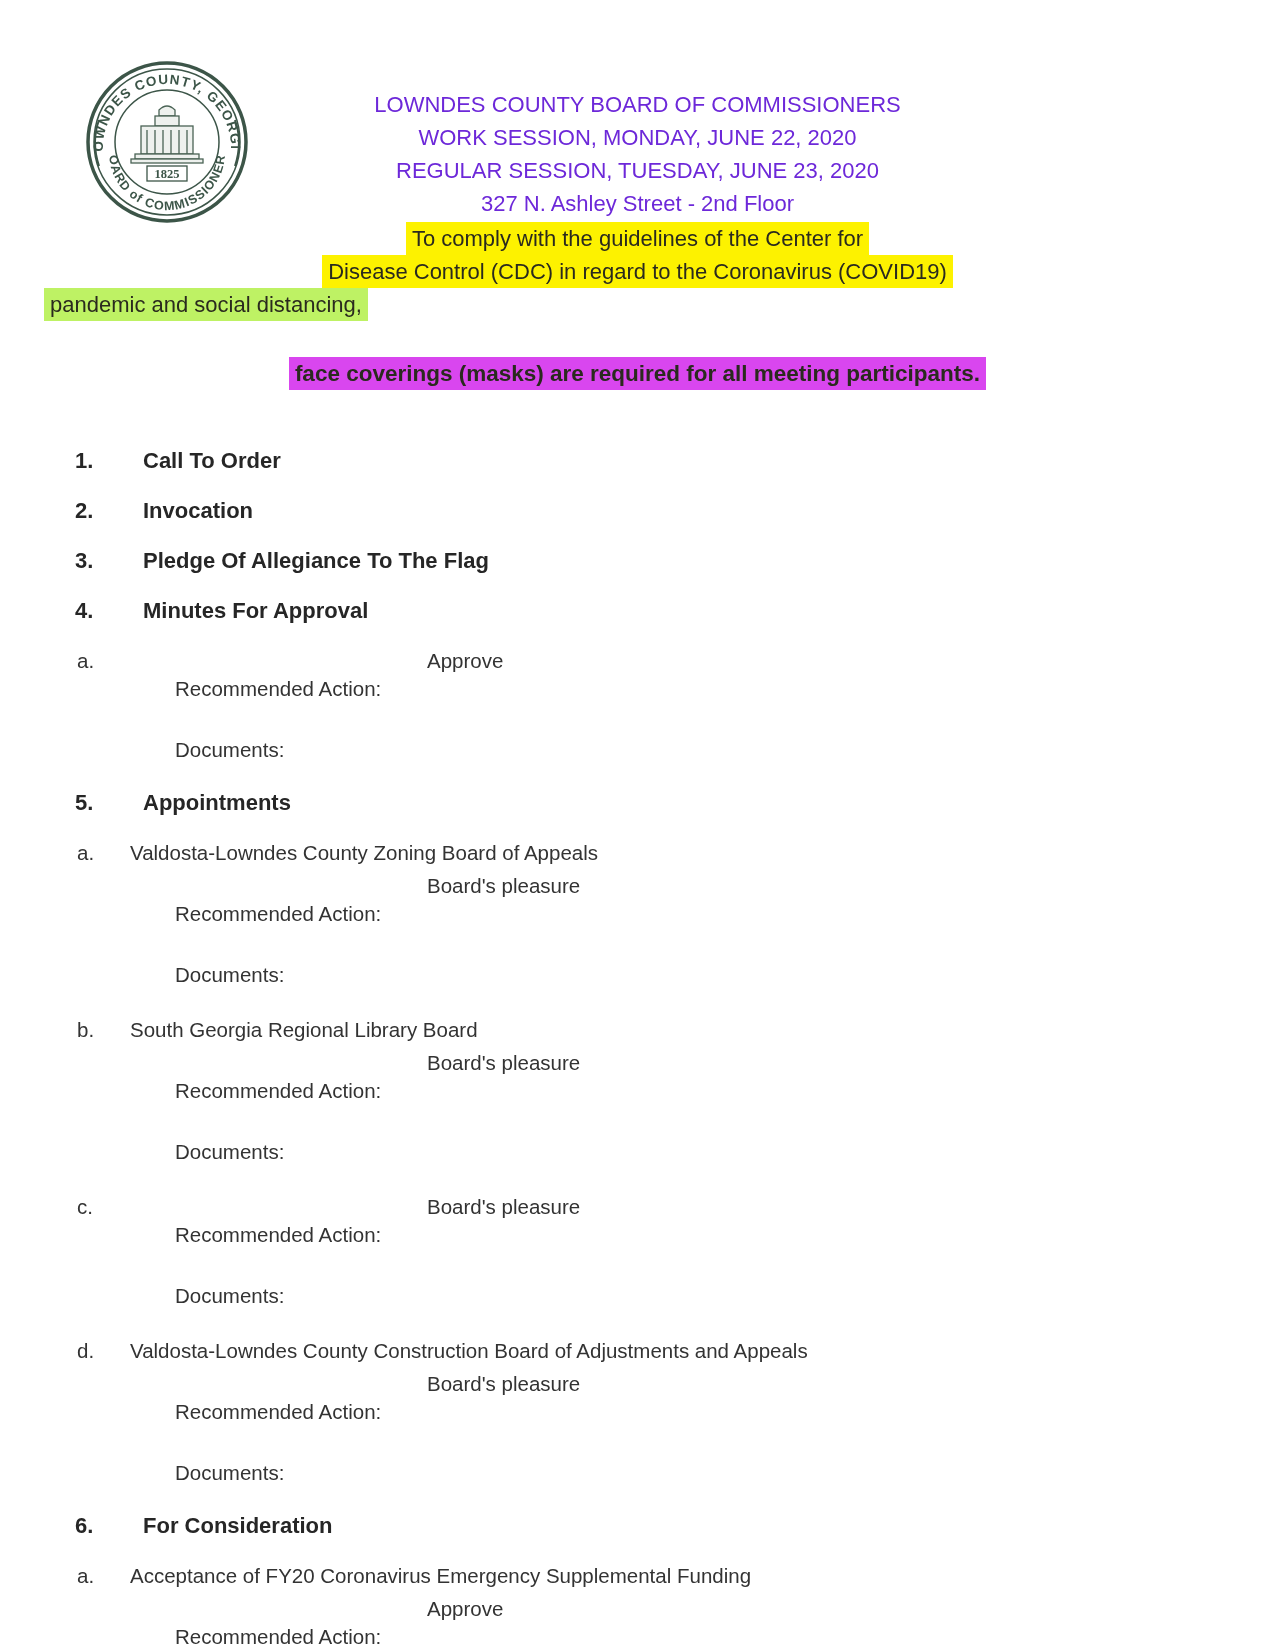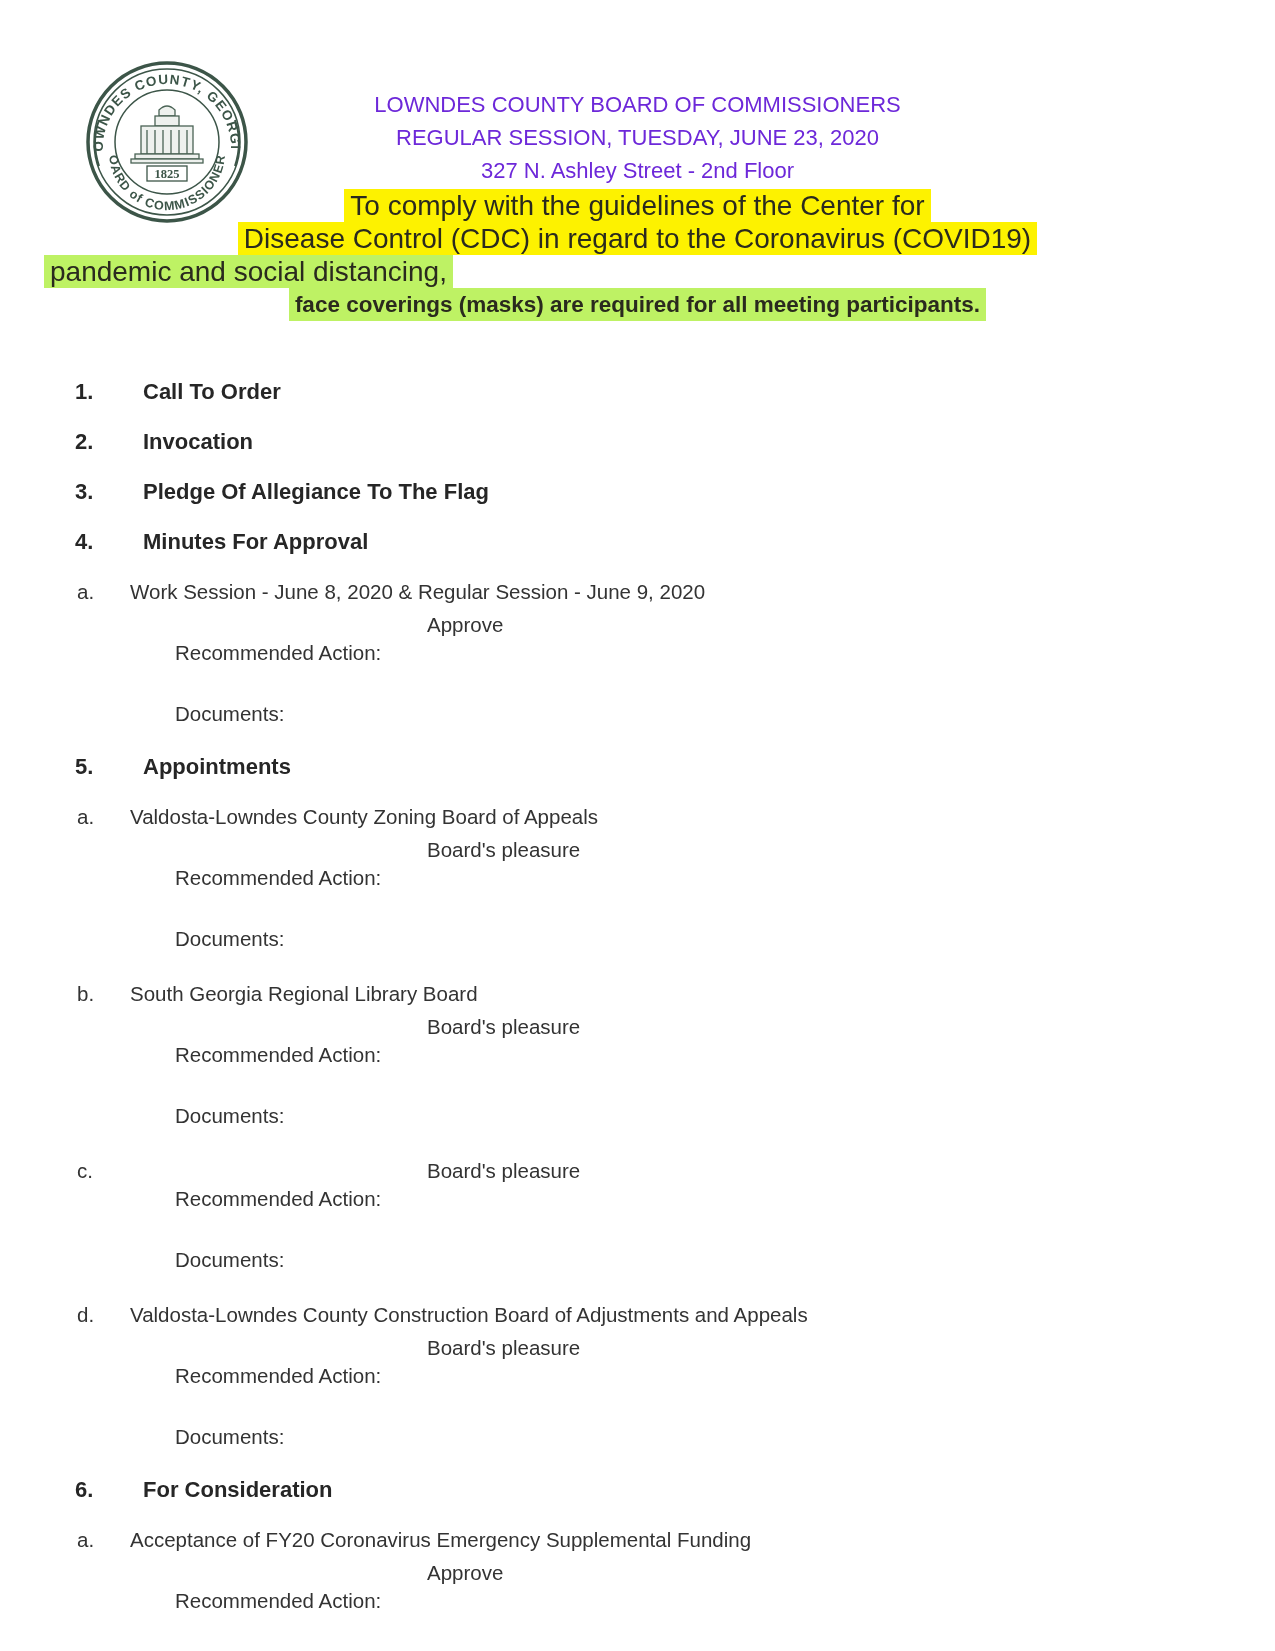--- a/index.html
+++ b/index.html
@@ -33,21 +33,21 @@
     font-size: 22px;
     line-height: 33px;
     color: #6d28d9;
   }
   .notice {
     margin-top: 2px;
   }
   .notice-line {
     display: table;
     margin: 0 auto;
-    font-size: 28px;
+    font-size: 22px;
     line-height: 31px;
     padding: 1px 6px;
     color: #2a2a1e;
   }
   .notice-line.bold { font-weight: 700; font-size: 22.5px; }
 
   
   .agenda {
     margin-top: 56px;
     padding-left: 75px;
@@ -114,28 +114,29 @@
       <rect x="62" y="106" width="40" height="15" fill="#ffffff" stroke="#3c5548" stroke-width="1.3"></rect>
       <text x="82" y="118" text-anchor="middle" font-size="12.5" font-weight="bold" fill="#3c5548" font-family="Liberation Serif, serif">1825</text>
 
       <path d="M 14,60 Q 6,82 14,106" fill="none" stroke="#3c5548" stroke-width="2"></path>
       <path d="M 150,60 Q 158,82 150,106" fill="none" stroke="#3c5548" stroke-width="2"></path>
     </svg>
   </div>
 
   <div class="header-text">
     <div class="title-line">LOWNDES COUNTY BOARD OF COMMISSIONERS</div>
+    <div class="title-line">WORK SESSION, MONDAY, JUNE 22, 2020</div>
     <div class="title-line">REGULAR SESSION, TUESDAY, JUNE 23, 2020</div>
     <div class="title-line">327 N. Ashley Street - 2nd Floor</div>
 
     <div class="notice">
       <div class="notice-line" style="background: rgb(253, 242, 0);">To comply with the guidelines of the Center for</div>
       <div class="notice-line" style="background: rgb(253, 242, 0);">Disease Control (CDC) in regard to the Coronavirus (COVID19)</div>
       <div class="notice-line" style="background: #bef264; margin-left: 44px;">pandemic and social distancing,</div>
-      <div class="notice-line bold" style="background: #bef264;">face coverings (masks) are required for all meeting participants.</div>
+      <div class="notice-line bold" style="background: #d946ef; margin-top: 36px;">face coverings (masks) are required for all meeting participants.</div>
     </div>
   </div>
 
   <div class="agenda">
   <div class="agenda-item">
     <div class="main-row">
       <span class="item-num">1.</span>
       <span class="item-title">Call To Order</span>
     </div>
 
@@ -159,21 +160,20 @@
 
   <div class="agenda-item">
     <div class="main-row">
       <span class="item-num">4.</span>
       <span class="item-title">Minutes For Approval</span>
     </div>
     <div class="subitems">
   <div class="sub-block">
     <span class="sub-letter">a.</span>
     <div class="sub-body">
-      <div class="sub-title">Work Session - June 8, 2020 &amp; Regular Session - June 9, 2020</div>
       <div class="detail-row">
         <span class="detail-label">Recommended Action:</span>
         <span class="detail-value">Approve</span>
       </div>
       <div class="detail-row">
         <span class="detail-label">Documents:</span>
       </div>
     </div>
   </div>
 </div>

